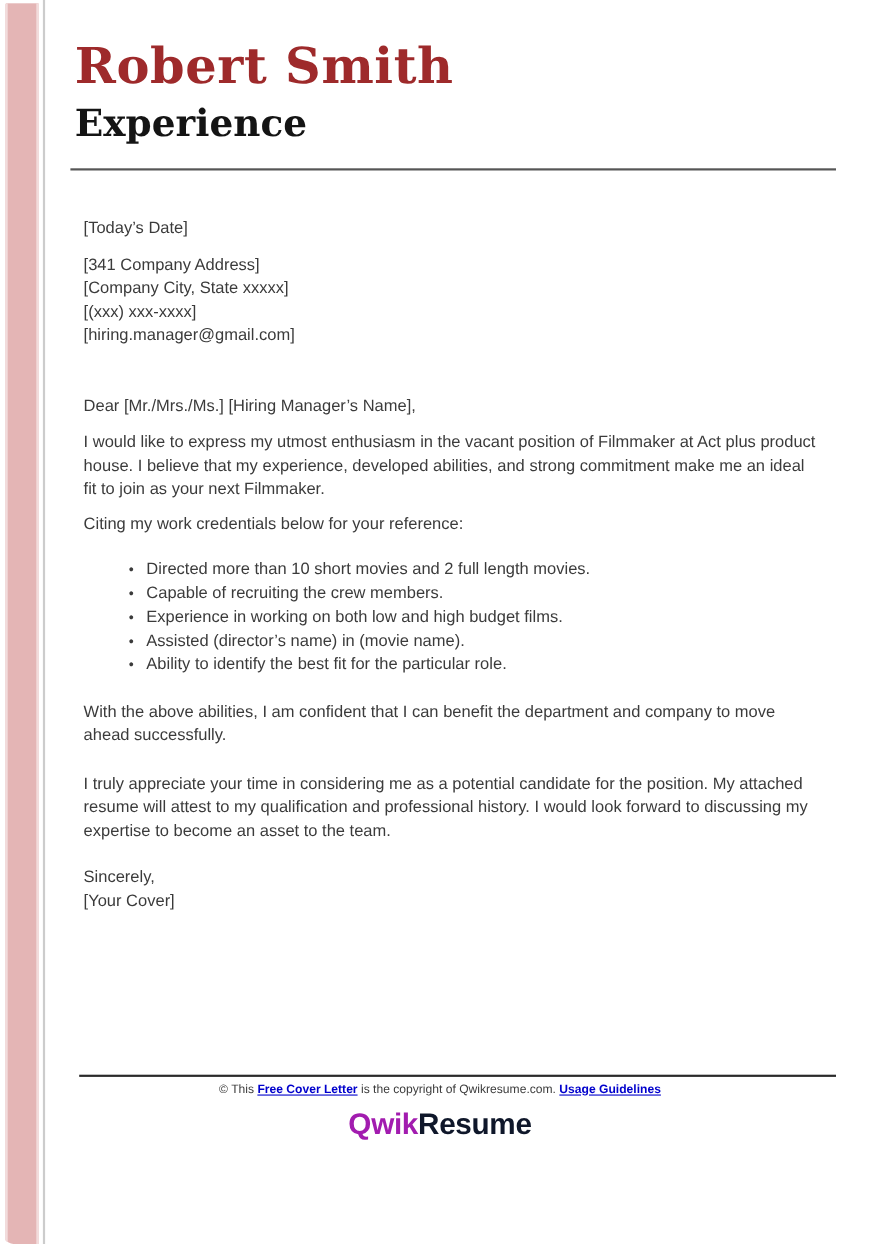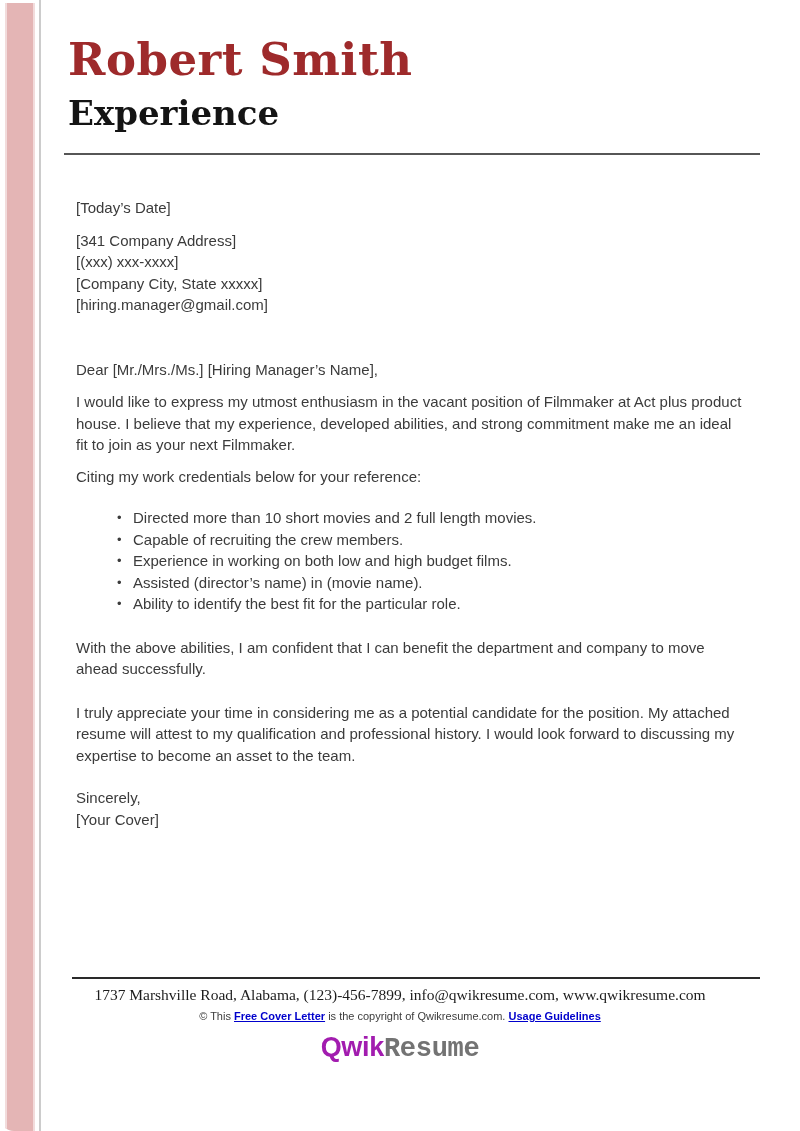--- a/index.html
+++ b/index.html
@@ -108,43 +108,43 @@
     text-decoration: underline;
     cursor: pointer;
   }
   .logo {
     margin-top: 10px;
     font-size: 27px;
     font-weight: bold;
     letter-spacing: -0.3px;
   }
   .logo-dark { color: #a21caf; }
-  .logo-green { color: #737373; font-family: Liberation Mono, monospace; }
+  .logo-green { color: #0f172a; }
 </style>
 </head>
 <body>
 
 <div class="page">
   <div class="stripe"></div>
   <div class="stripe-line"></div>
 
   <div class="content">
     <header>
       <h1 class="name">Robert Smith</h1>
       <h2 class="job-title">Experience</h2>
       <div class="header-rule"></div>
     </header>
 
     <main class="letter">
       <p class="date">[Today’s Date]</p>
 
       <div class="address">
         <p>[341 Company Address]</p>
+        <p>[Company City, State xxxxx]</p>
         <p>[(xxx) xxx-xxxx]</p>
-        <p>[Company City, State xxxxx]</p>
         <p>[hiring.manager@gmail.com]</p>
       </div>
 
       <p class="salutation">Dear [Mr./Mrs./Ms.] [Hiring Manager’s Name],</p>
 
       <p class="para-intro">I would like to express my utmost enthusiasm in the vacant position of Filmmaker at Act plus product house. I believe that my experience, developed abilities, and strong commitment make me an ideal fit to join as your next Filmmaker.</p>
 
       <p class="lead">Citing my work credentials below for your reference:</p>
 
       <ul class="bullets">
@@ -174,21 +174,20 @@
 
       <p class="gap">I truly appreciate your time in considering me as a potential candidate for the position. My attached resume will attest to my qualification and professional history. I would look forward to discussing my expertise to become an asset to the team.</p>
 
       <p class="signoff">Sincerely,</p>
       <p class="signature">[Your Cover]</p>
     </main>
   </div>
 
   <footer class="footer">
     <div class="footer-rule"></div>
-    <p class="contact">1737 Marshville Road, Alabama, (123)-456-7899, info@qwikresume.com, www.qwikresume.com</p>
     <p class="copyright">
       <span>©</span>
       <span>This</span>
       <a>Free Cover Letter</a>
       <span>is the copyright of Qwikresume.com.</span>
       <a>Usage Guidelines</a>
     </p>
     <div class="logo">
       <span class="logo-dark">Qwik</span><span class="logo-green">Resume</span>
     </div>

